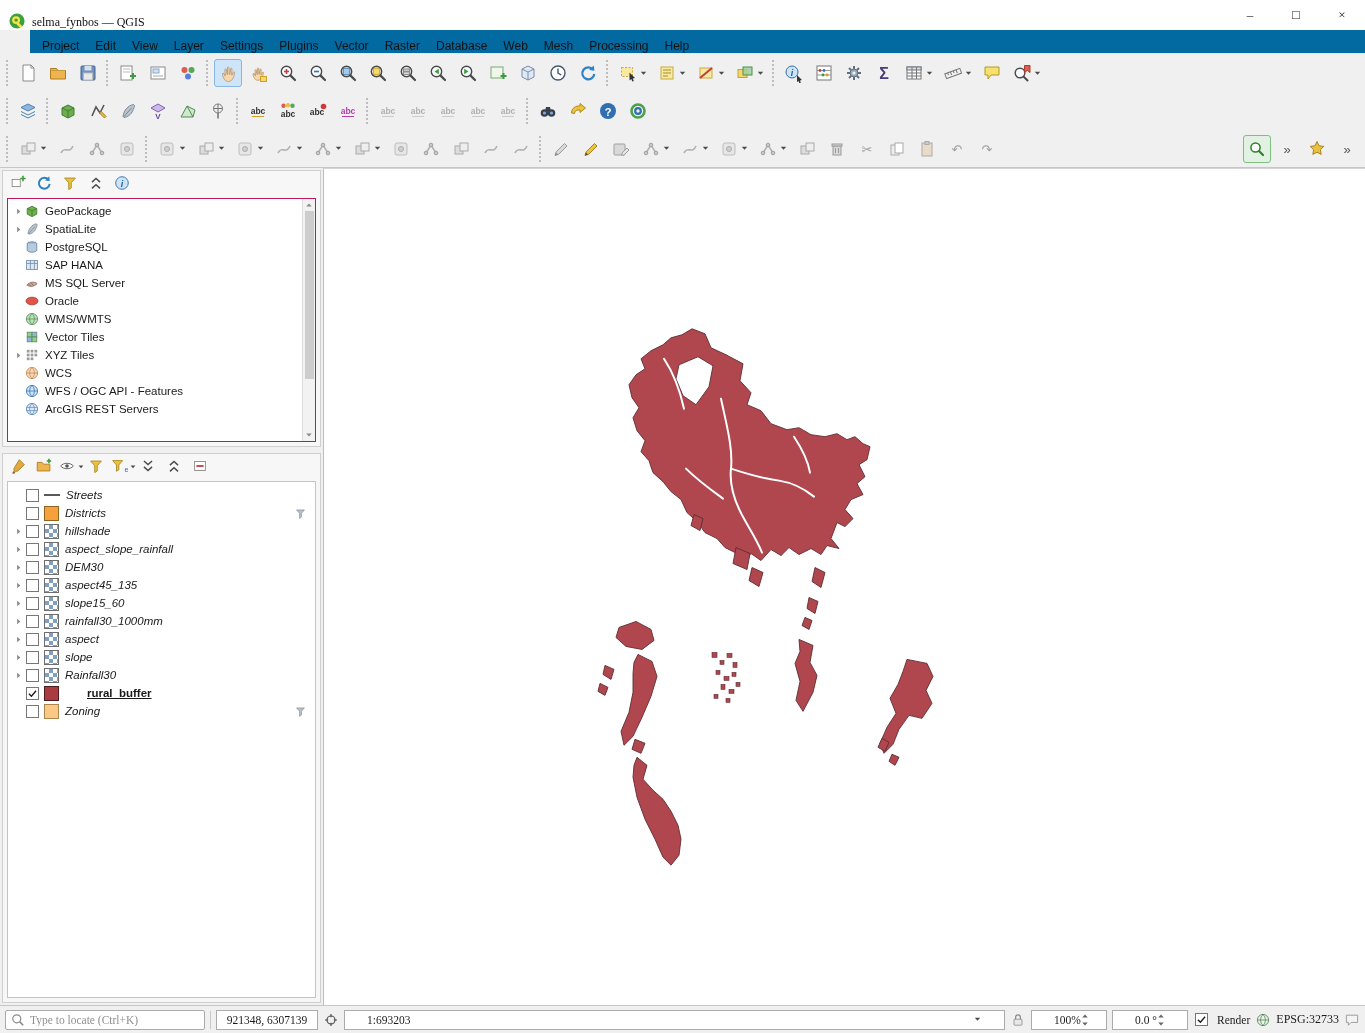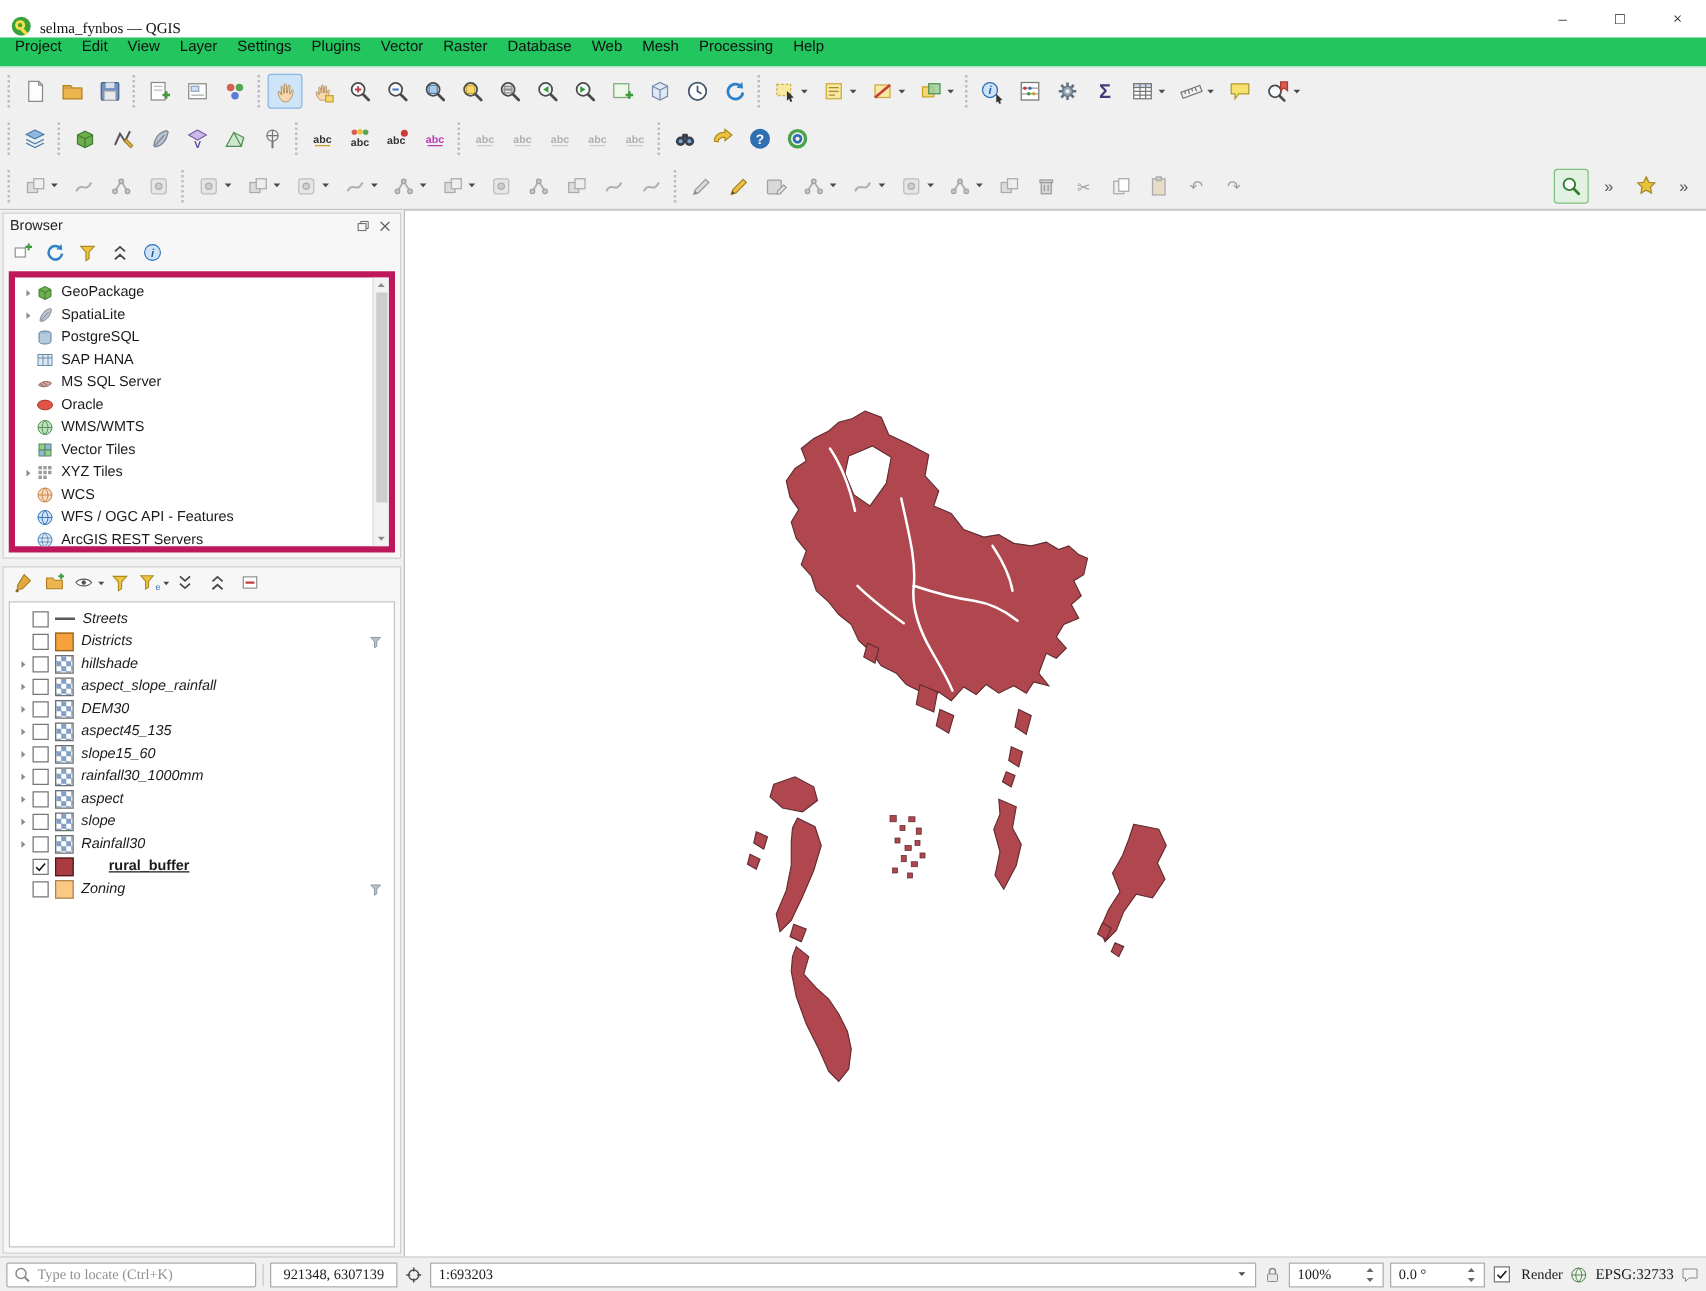--- a/index.html
+++ b/index.html
@@ -8,21 +8,21 @@
   svg text { font-family:"Liberation Sans",sans-serif; }
 
   
   .titlebar { height:30px; background:#ffffff; display:flex; align-items:flex-end;font-family:Liberation Serif, serif; }
   .appicon { width:18px; height:18px; margin:0 6px 0 8px; display:inline-flex; }
   .title { font-size:12px; color:#111; }
   .winbtns { margin-left:auto; display:flex; height:100%; }
   .winbtn { width:46px; height:100%; display:flex; align-items:center; justify-content:center; font-size:13px; color:#222; }
 
   
-  .menubar { height:24px; background:#22c55e; display:flex; align-items:flex-start; padding-left:4px; border-bottom:1px solid #e6e6e6; }
+  .menubar { height:24px; background:#0369a1; display:flex; align-items:flex-end; padding-left:4px; border-bottom:1px solid #e6e6e6;margin-left:30px; }
   .menuitem { display:flex; align-items:center; padding:0 8px; font-size:12px; color:#111; }
 
   
   .toolbar { height:38px; background:#f0f0f0; display:flex; align-items:center; padding:0 3px; }
   #toolbar3 { border-bottom:1px solid #c6c6c6; }
   .tbtn { min-width:28px; height:28px; display:flex; align-items:center; justify-content:center; border:1px solid transparent; border-radius:3px; margin:0 1px; }
   .tbtn.hasdd { min-width:37px; }
   .tbtn.active { background:#cde4f9; border-color:#86b6e2; }
   .tbtn.activeg { background:#e2f2e2; border-color:#7fbf7f; }
   .ticon { display:inline-flex; width:20px; height:20px; }
@@ -34,21 +34,21 @@
   .main { display:flex; height:837px; }
   .leftcol { width:323px; display:flex; flex-direction:column; background:#f0f0f0; padding:2px; }
   .panel { background:#f7f7f7; border:1px solid #cfcfcf; display:flex; flex-direction:column; }
   .browser-panel { height:277px; margin-bottom:6px; }
   .layers-panel { flex:1; }
   .panel-header { height:19px; display:flex; align-items:center; padding:0 5px; font-size:11.5px; color:#222; }
   .panel-title { flex:1; }
   .phbtn { width:14px; height:14px; display:inline-flex; margin-left:4px; }
   .panel-tools { height:26px; display:flex; align-items:center; padding:0 3px; }
   .ptbtn { width:24px; height:24px; display:flex; align-items:center; justify-content:center; border-radius:3px; margin:0 1px; }
-  .tree-wrap { flex:1; display:flex; margin:1px 4px 4px 4px; border:5px solid #be185d; background:#fff; overflow:hidden; }
+  .tree-wrap { flex:1; display:flex; margin:1px 4px 4px 4px; border:1px solid #be185d; background:#fff; overflow:hidden; }
   .tree { flex:1; padding-top:3px; overflow:hidden; }
   .brow, .lrow { height:18px; display:flex; align-items:center; padding-left:4px; }
   .arr { width:12px; height:12px; display:inline-flex; align-items:center; justify-content:center; flex:none; }
   .bicon { width:16px; height:16px; display:inline-flex; margin-right:5px; flex:none; }
   .blbl { font-size:11.5px; white-space:nowrap; }
   .vscroll { width:13px; background:#f2f2f2; border-left:1px solid #ddd; display:flex; flex-direction:column; align-items:center; }
   .sarrow { width:13px; height:12px; display:flex; align-items:center; justify-content:center; }
   .sthumb { width:9px; height:168px; background:#cdcdcd; }
   .sfill { flex:1; }
 
@@ -68,21 +68,21 @@
 
   .canvas { flex:1; background:#ffffff; border-left:1px solid #bdbdbd; border-top:1px solid #d5d5d5; position:relative; }
   .canvas svg { position:absolute; inset:0; }
 
   
   .statusbar { height:28px; background:#f0f0f0; border-top:1px solid #c6c6c6; display:flex; align-items:center; padding:0 5px; gap:5px;font-family:Liberation Serif, serif; }
   .locate { width:200px; height:20px; background:#fff; border:1px solid #ababab; border-radius:2px; display:flex; align-items:center; padding:0 4px; }
   .locate .ph { color:#909090; font-size:11.5px; margin-left:4px; white-space:nowrap; overflow:hidden; }
   .sicon { width:16px; height:16px; display:inline-flex; flex:none; }
   .sbdiv { width:1px; height:18px; background:#c9c9c9; }
-  .sbox { height:20px; background:#fff; border:1px solid #ababab; display:flex; align-items:center; padding:0 6px; font-size:11.5px; white-space:nowrap; }
+  .sbox { height:20px; background:#fff; border:1px solid #ababab; display:flex; align-items:center; padding:0 22px; font-size:11.5px; white-space:nowrap; }
   .sbox.coord { width:102px; justify-content:center; }
   .sbox.scale { flex:1; }
   .sbox.scale .ddt { margin-left:auto; width:9px; height:9px; display:inline-flex; }
   .sbox.spin { width:76px; }
   .spincol { margin-left:auto; display:flex; flex-direction:column; gap:1px; }
   .spincol span { width:8px; height:7px; display:inline-flex; }
   .render { display:flex; align-items:center; gap:4px; font-size:11.5px; }
   .crstext { font-size:12px; }
 </style>
 </head>
@@ -945,34 +945,20 @@
             <text x="10" y="14.5" font-size="13" text-anchor="middle" fill="#555">»</text>
           </svg>
         </span>
       </div>
     </div>
 
   <div class="main">
     <div class="leftcol">
 
       <div class="panel browser-panel">
-        <div class="panel-header">
-          <span class="panel-title">Browser</span>
-          <span class="phbtn">
-              <svg width="14" height="14" viewBox="0 0 20 20">
-                <rect x="5" y="7" width="9" height="8" fill="none" stroke="#555"></rect>
-                <path d="M8 7 V4.5 h8.5 v8 h-2.5" fill="none" stroke="#555"></path>
-              </svg>
-            </span>
-          <span class="phbtn">
-              <svg width="14" height="14" viewBox="0 0 20 20">
-                <path d="M5 5 L15 15 M15 5 L5 15" stroke="#555" stroke-width="1.6"></path>
-              </svg>
-            </span>
-        </div>
         <div class="panel-tools" id="browser-tools">
             <div class="ptbtn">
               <span class="ticon">
                 <svg width="18" height="18" viewBox="0 0 20 20">
                   <rect x="3.5" y="6" width="9" height="8" fill="#fff" stroke="#8a8a8a"></rect>
                   <path d="M12.5 5 h6 M15.5 2 v6" stroke="#3d9b3d" stroke-width="1.8"></path>
                 </svg>
               </span>
             </div>
             <div class="ptbtn">

